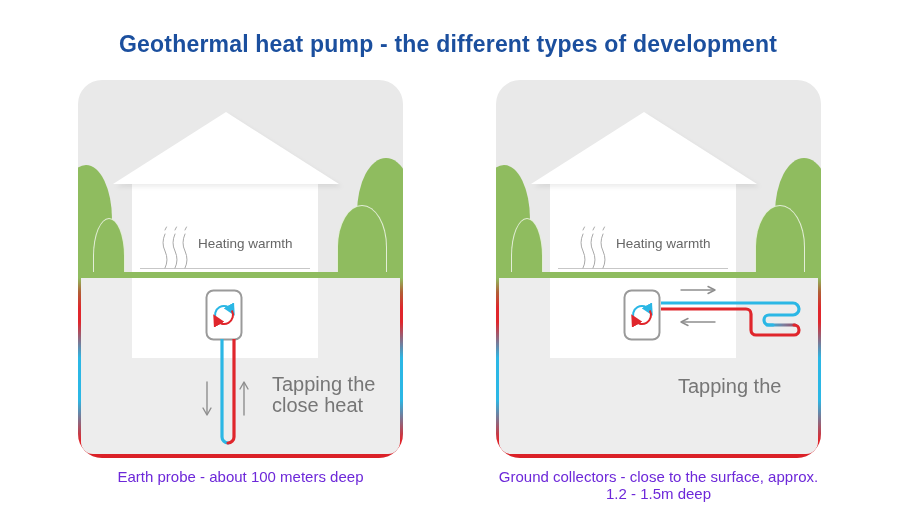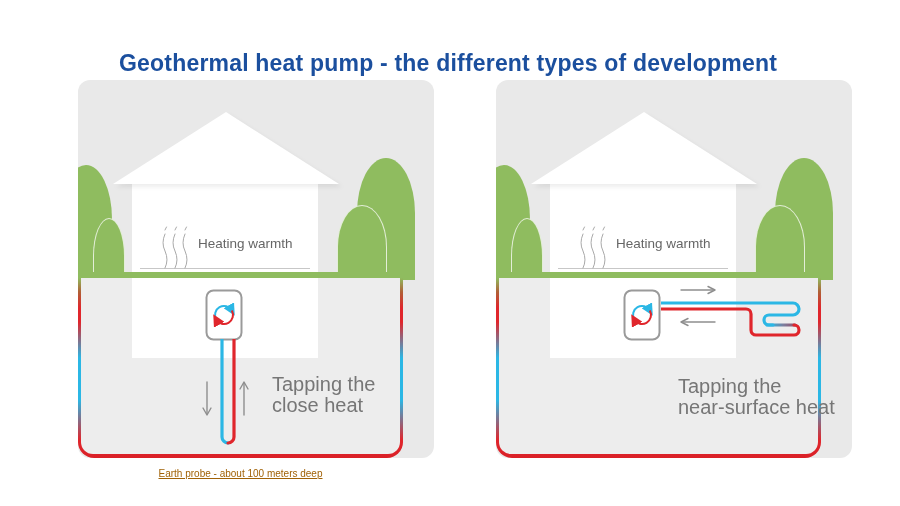--- a/index.html
+++ b/index.html
@@ -1,21 +1,21 @@
 <!DOCTYPE html>
 <html><head>
 <meta charset="utf-8">
 <style>
   html,body{margin:0;padding:0;background:#ffffff;}
   .stage{position:relative;width:900px;height:506px;background:#ffffff;overflow:hidden;
          font-family:"Liberation Sans",sans-serif;}
   .title{position:absolute;left:0;top:31px;width:896px;text-align:center;
-         font-size:23px;font-weight:700;color:#1b4f9e;letter-spacing:.2px;margin-top:19px;}
+         font-size:23px;font-weight:700;color:#1b4f9e;letter-spacing:.2px;}
   .panel{position:absolute;top:80px;width:325px;height:378px;background:#e9e9e9;
-         border-radius:12px;overflow:hidden;padding-left:31px;}
+         border-radius:24px;overflow:hidden;}
   .panel.left{left:78px;} .panel.right{left:496px;}
 
   
   .tree{position:absolute;background:#8fbc5f;}
   .t-big-left{left:-18px;top:85px;width:52px;height:120px;border-radius:50% 50% 0 0 / 45% 45% 0 0;}
   .t-small-left{left:15px;top:138px;width:30px;height:62px;border-radius:50% 50% 0 0 / 60% 60% 0 0;
                 border:1px solid rgba(255,255,255,.75);border-bottom:none;}
   .t-big-right{left:279px;top:78px;width:58px;height:122px;border-radius:50% 50% 0 0 / 45% 45% 0 0;}
   .t-small-right{left:259px;top:125px;width:48px;height:75px;border-radius:50% 50% 0 0 / 55% 55% 0 0;
                 border:1px solid rgba(255,255,255,.75);border-bottom:none;}
@@ -39,21 +39,21 @@
 
   .pump{position:absolute;left:127px;top:209px;width:38px;height:52px;}
   .probe-svg{position:absolute;left:100px;top:259px;width:180px;height:112px;}
   .collector-svg{position:absolute;left:165px;top:204px;width:150px;height:62px;}
 
   .tapping{position:absolute;font-size:20px;line-height:21px;color:#767676;}
   .panel.left .tapping{left:194px;top:294px;}
   .panel.right .tapping{left:182px;top:296px;}
 
   .caption{position:absolute;top:468px;width:325px;text-align:center;
-           font-size:10px;color:#a16207;text-decoration:underline;}
+           font-size:15px;color:#6d28d9;}
   .caption.left{left:78px;} .caption.right{left:496px;}
 </style>
 </head>
 <body>
 
 <div class="stage">
 
   <div class="title">Geothermal heat pump - the different types of development</div>
 
   <div class="panel left">
@@ -187,19 +187,19 @@
       </defs>
       <rect x="1.5" y="1.5" width="35" height="49" rx="7" fill="#ffffff" stroke="#9a9a9a" stroke-width="2"></rect>
       <g fill="none" stroke-width="2">
         <path d="M11.2,30.5 A9,9 0 0 1 26.8,21.5" stroke="#2bb7e5" marker-end="url(#mbR)"></path>
         <path d="M26.8,21.5 A9,9 0 0 1 11.2,30.5" stroke="#e0262c" marker-end="url(#mrR)"></path>
       </g>
     </svg>
 
     <div class="tapping">
       <div>Tapping the</div>
-      <div>near-surface heat</div>
     </div>
   </div>
 
   <div class="caption left">Earth probe - about 100 meters deep</div>
+  <div class="caption right">Ground collectors - close to the surface, approx. 1.2 - 1.5m deep</div>
 
 </div>
 
 </body></html>

